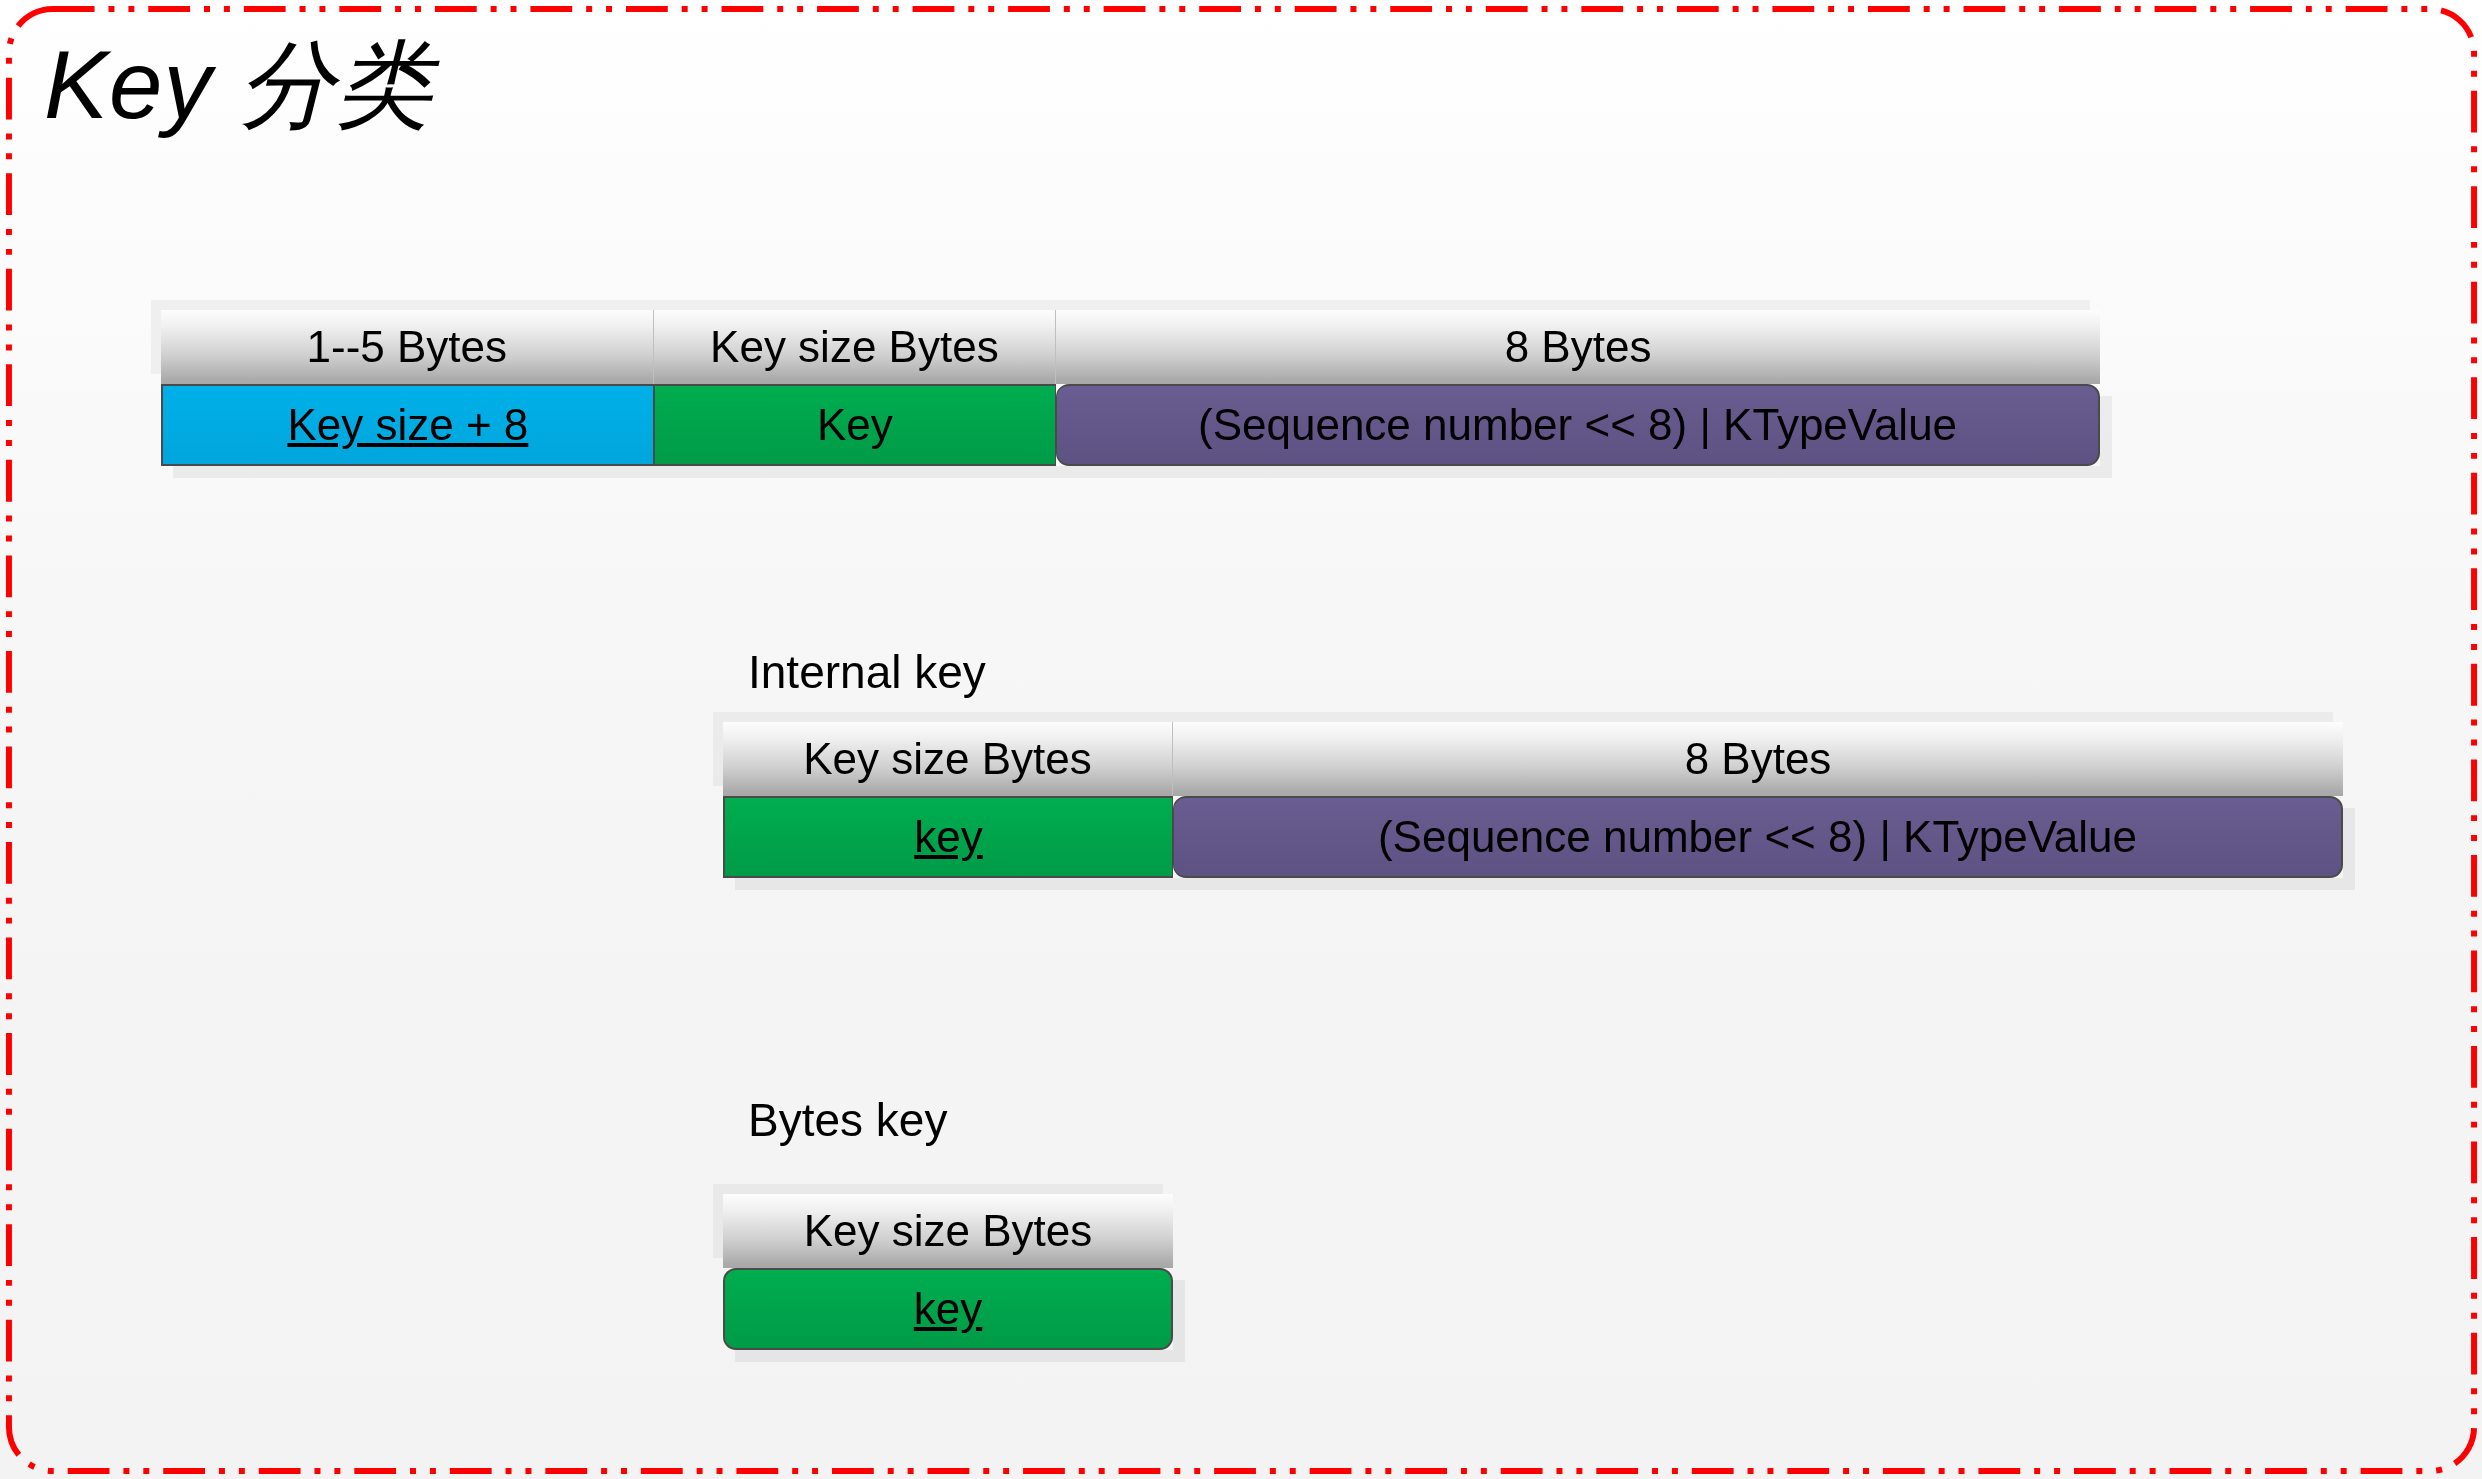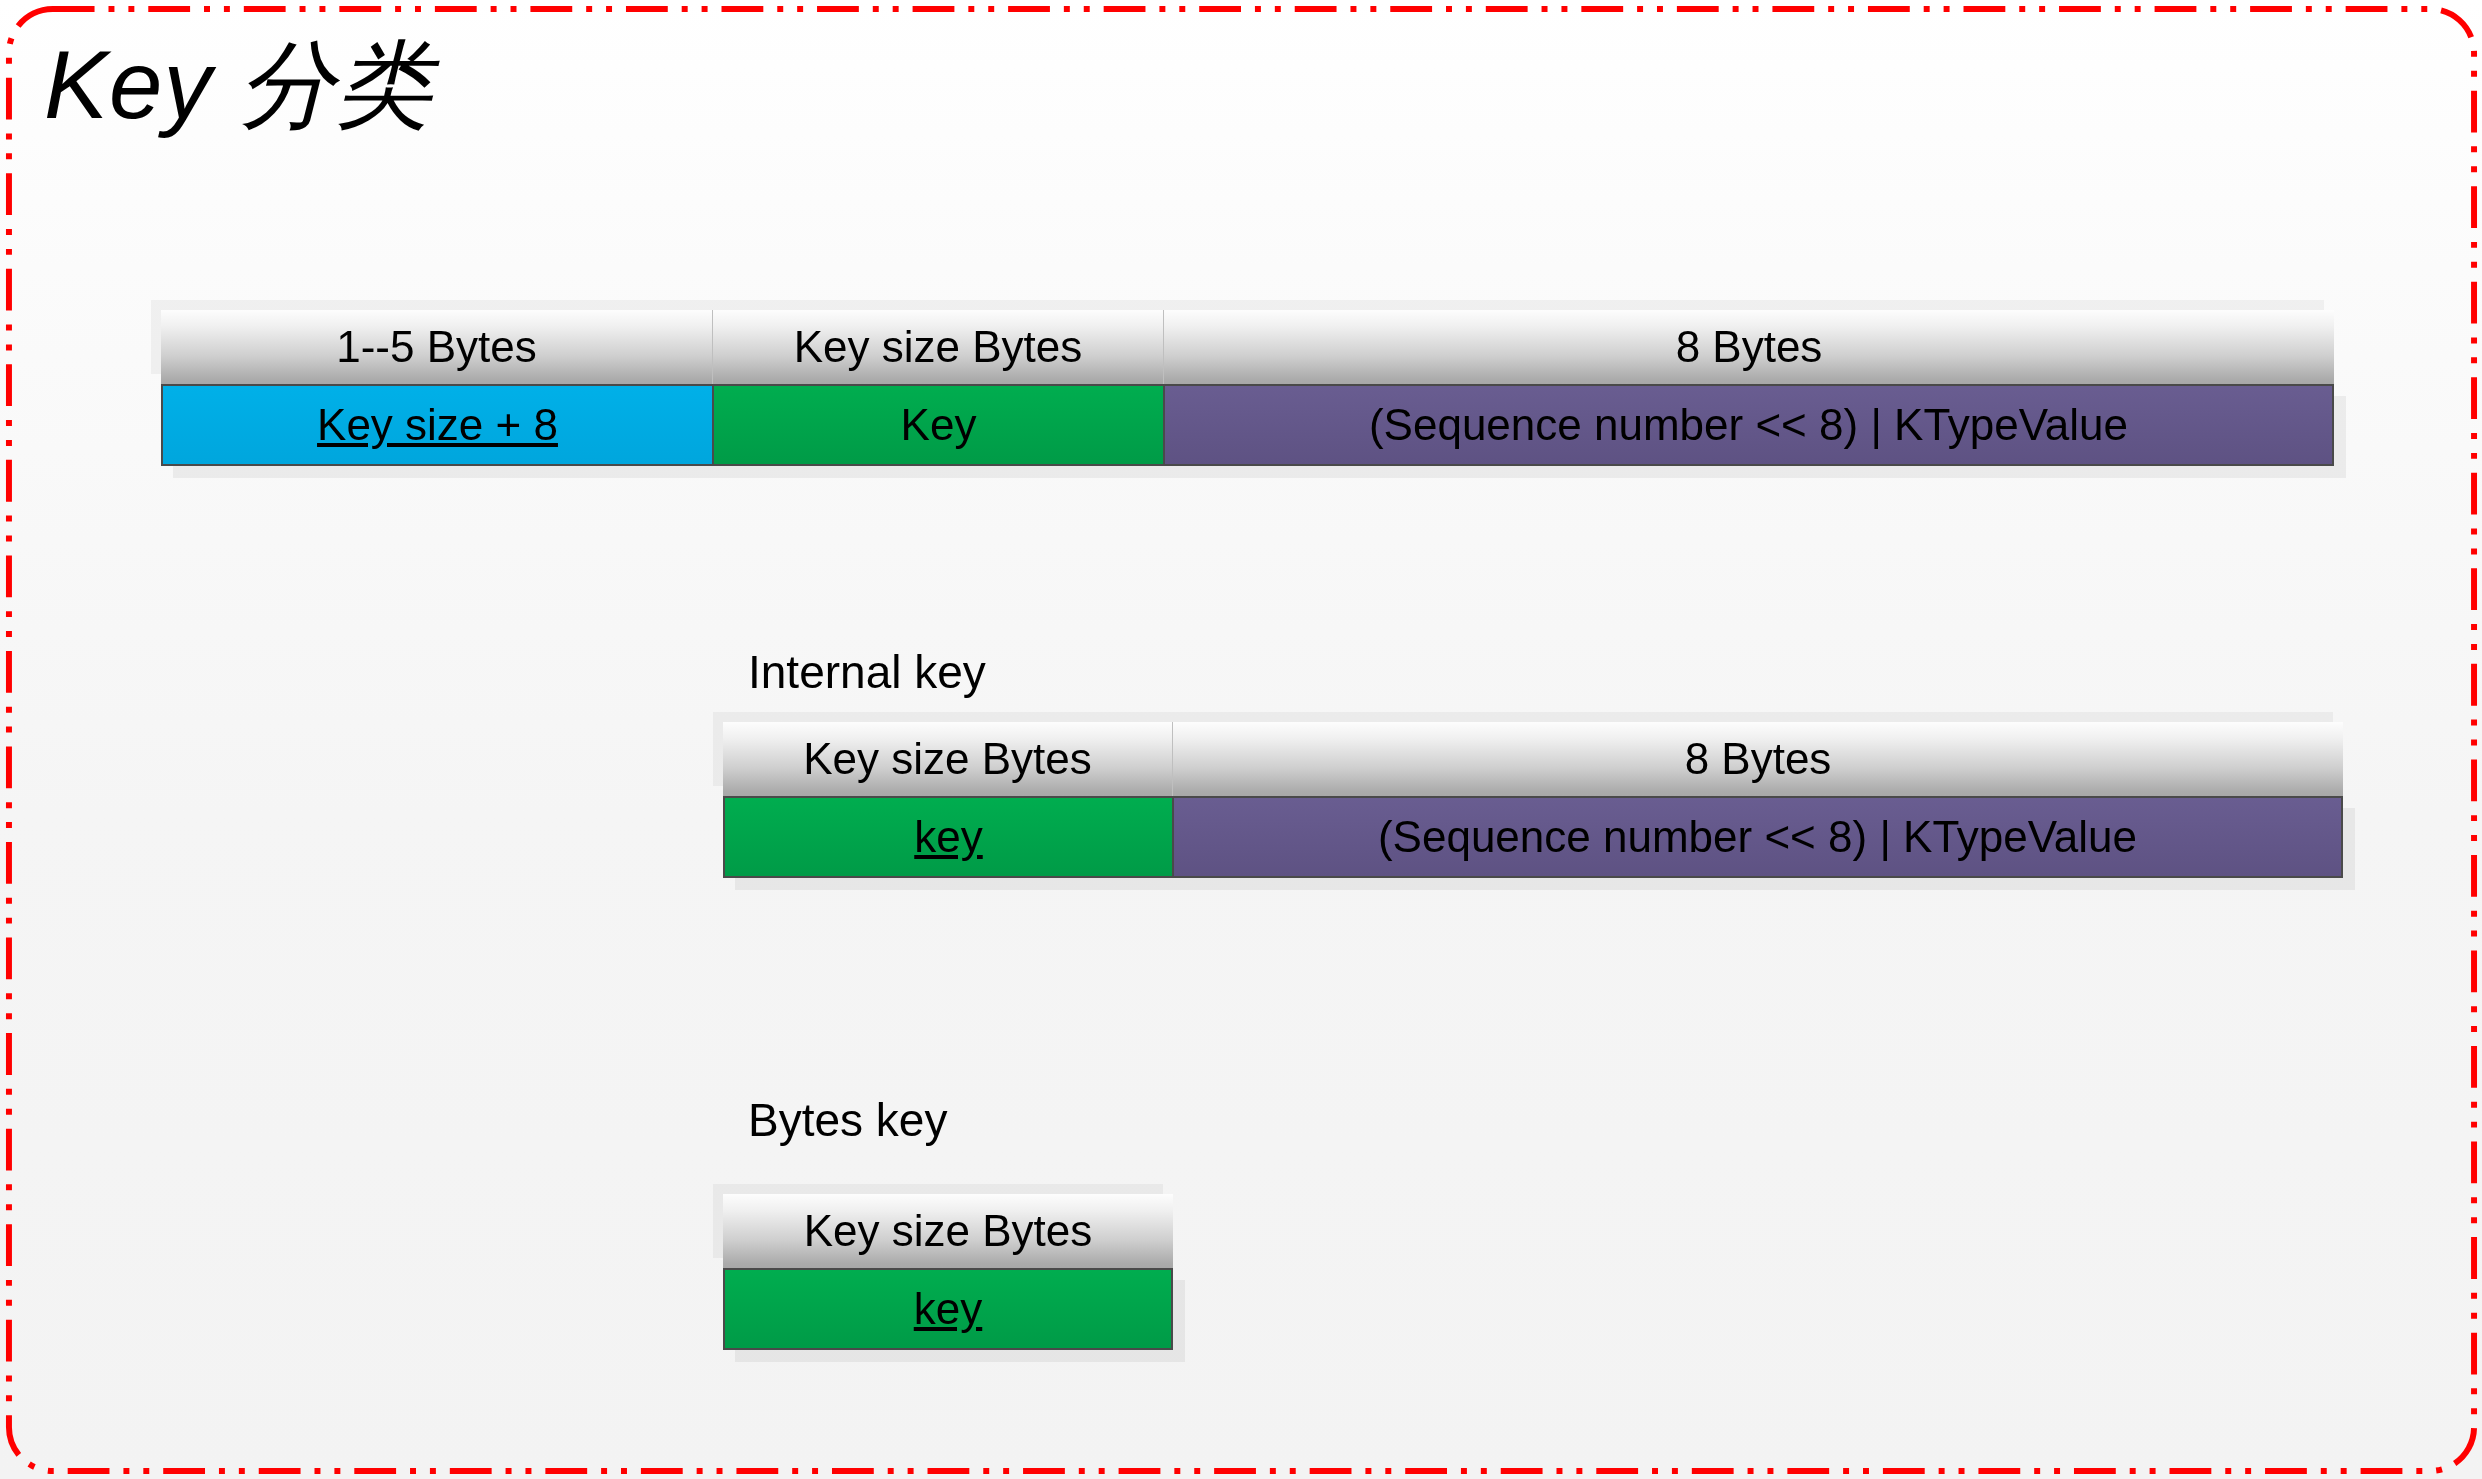--- a/index.html
+++ b/index.html
@@ -96,41 +96,41 @@
     font-size: 44px;
     color: #000000;
     box-sizing: border-box;
     border: 2px solid #4a4a4a;
     border-right-width: 1px;
     border-left-width: 1px;
     overflow: hidden;
     white-space: nowrap;
   }
   .val-cell:first-child { border-left-width: 2px; text-decoration: underline; }
-  .val-cell:last-child  { border-right-width: 2px; }
+  .val-cell:last-child  { border-right-width: 2px; border-radius: 13px; }
 
   .c-blue   { background: linear-gradient(to bottom, #00b0e8 0%, #00a6dd 100%); }
   .c-green  { background: linear-gradient(to bottom, #00ad4f 0%, #009b47 100%); }
   .c-purple { background: linear-gradient(to bottom, #695d91 0%, #5e5283 100%); }
 </style>
 </head>
 <body>
 
 <div id="slide">
 
   <svg id="frame" viewBox="0 0 2495 1487" xmlns="http://www.w3.org/2000/svg">
     <rect x="9" y="9" width="2477" height="1469" rx="44" ry="44" fill="none" stroke="#ff0000" stroke-width="6" stroke-dasharray="42 14 6 14 6 14"></rect>
   </svg>
 
   <div id="title">
     <span class="latin">Key</span><span class="cjk">分类</span>
   </div>
 
 
-  <div class="tbl" style="left:161px; top:310px; width:2173px;">
+  <div class="tbl" style="left:161px; top:310px; width:1939px;">
     <div class="hdr-row">
       <div class="hdr-cell" style="width:552px;">1--5 Bytes</div>
       <div class="hdr-cell" style="width:451px;">Key size Bytes</div>
       <div class="hdr-cell" style="width:1170px;">8 Bytes</div>
     </div>
     <div class="val-row">
       <div class="val-cell c-blue" style="width:552px;">Key size + 8</div>
       <div class="val-cell c-green" style="width:451px;">Key</div>
       <div class="val-cell c-purple" style="width:1170px;">(Sequence number  &lt;&lt; 8) | KTypeValue</div>
     </div>

